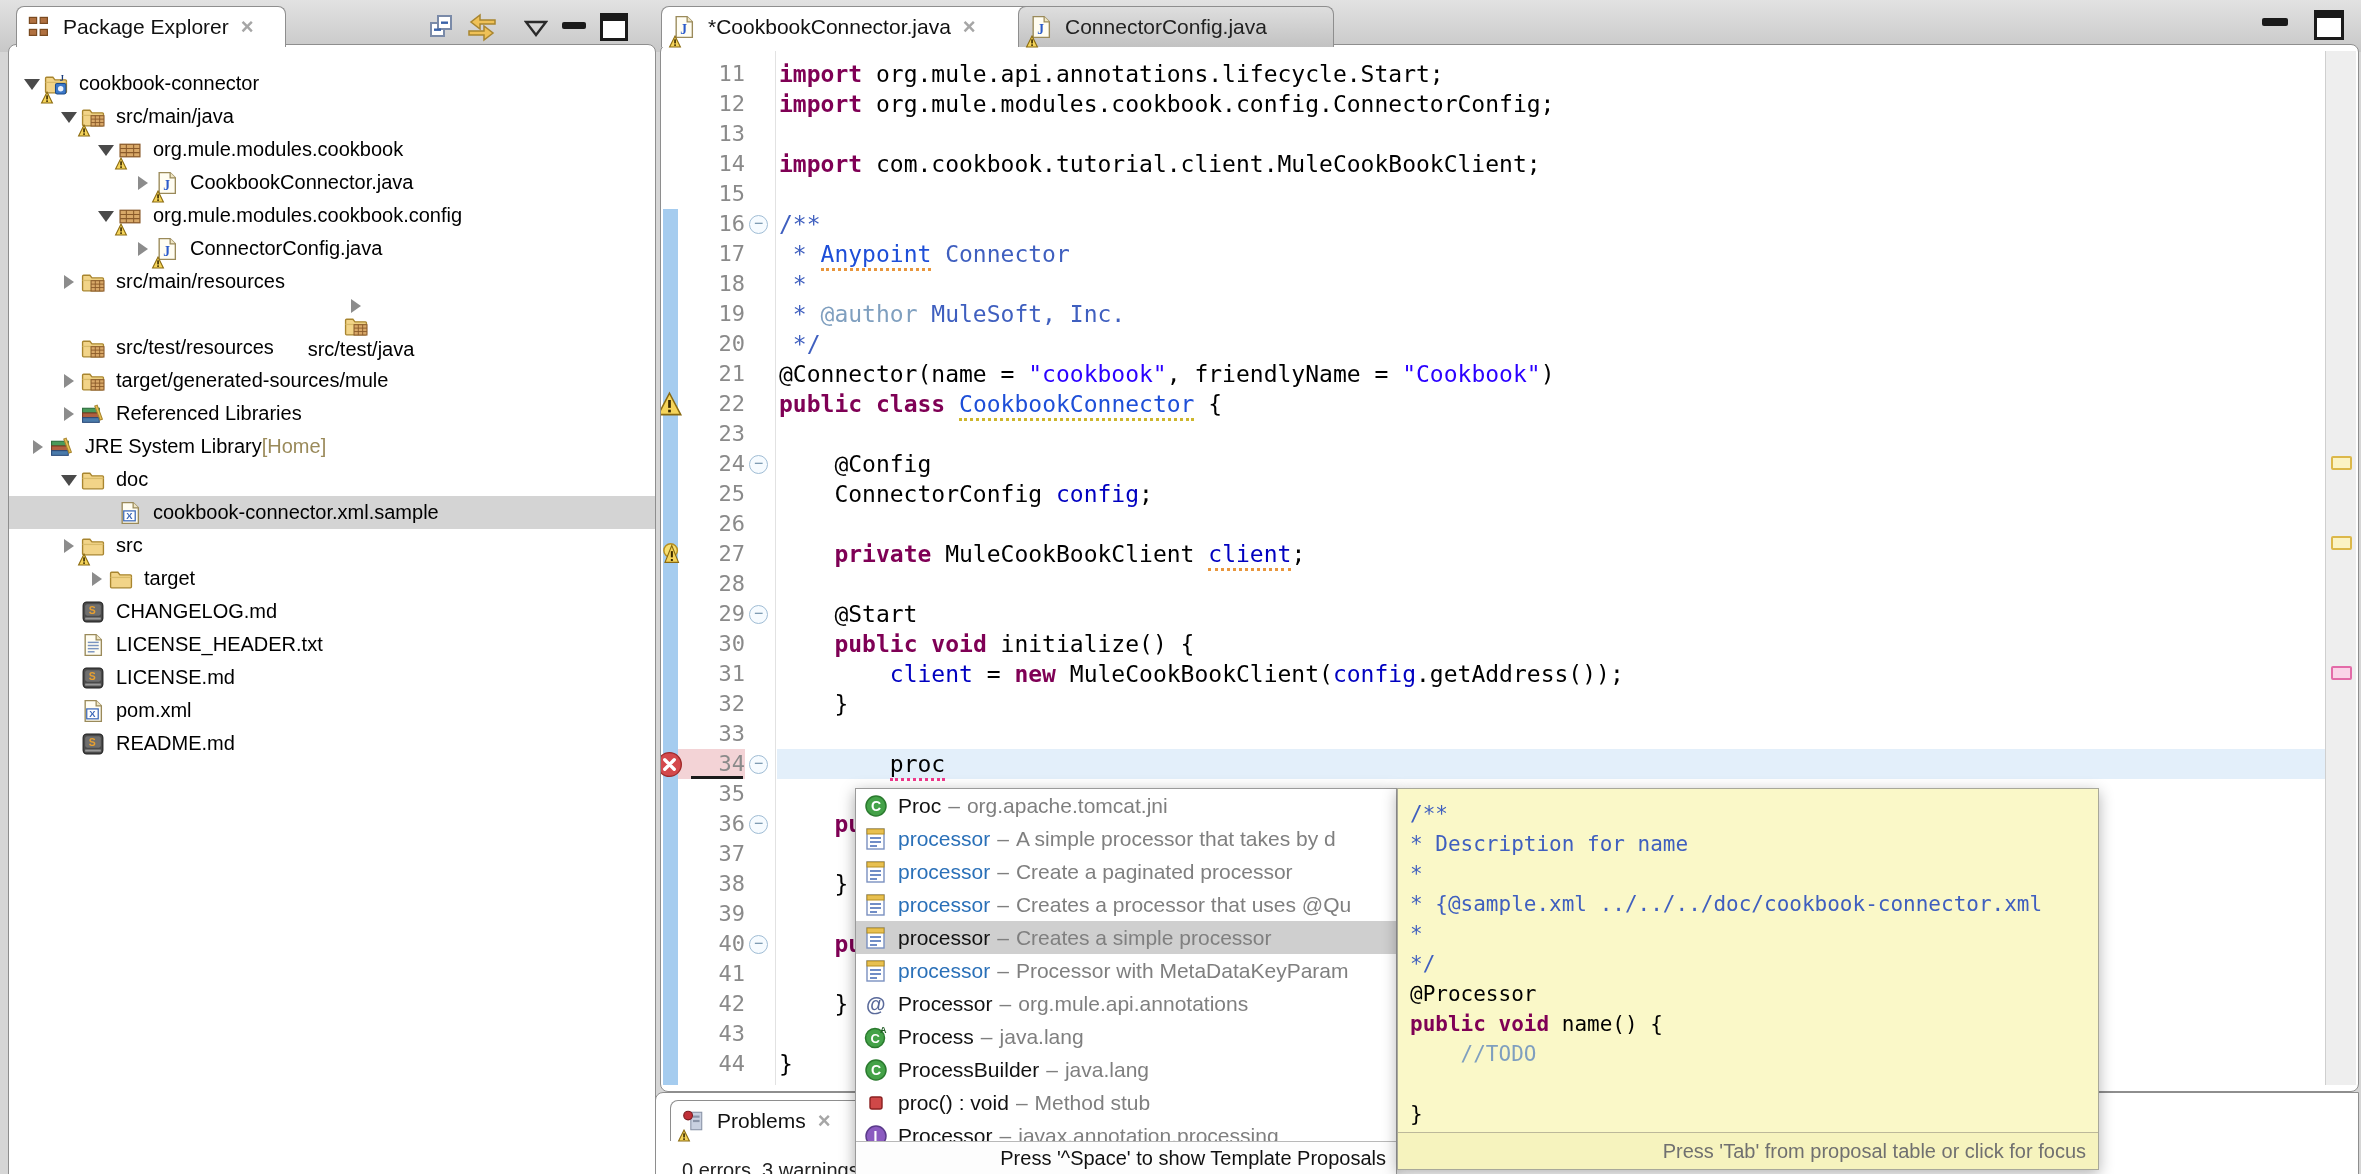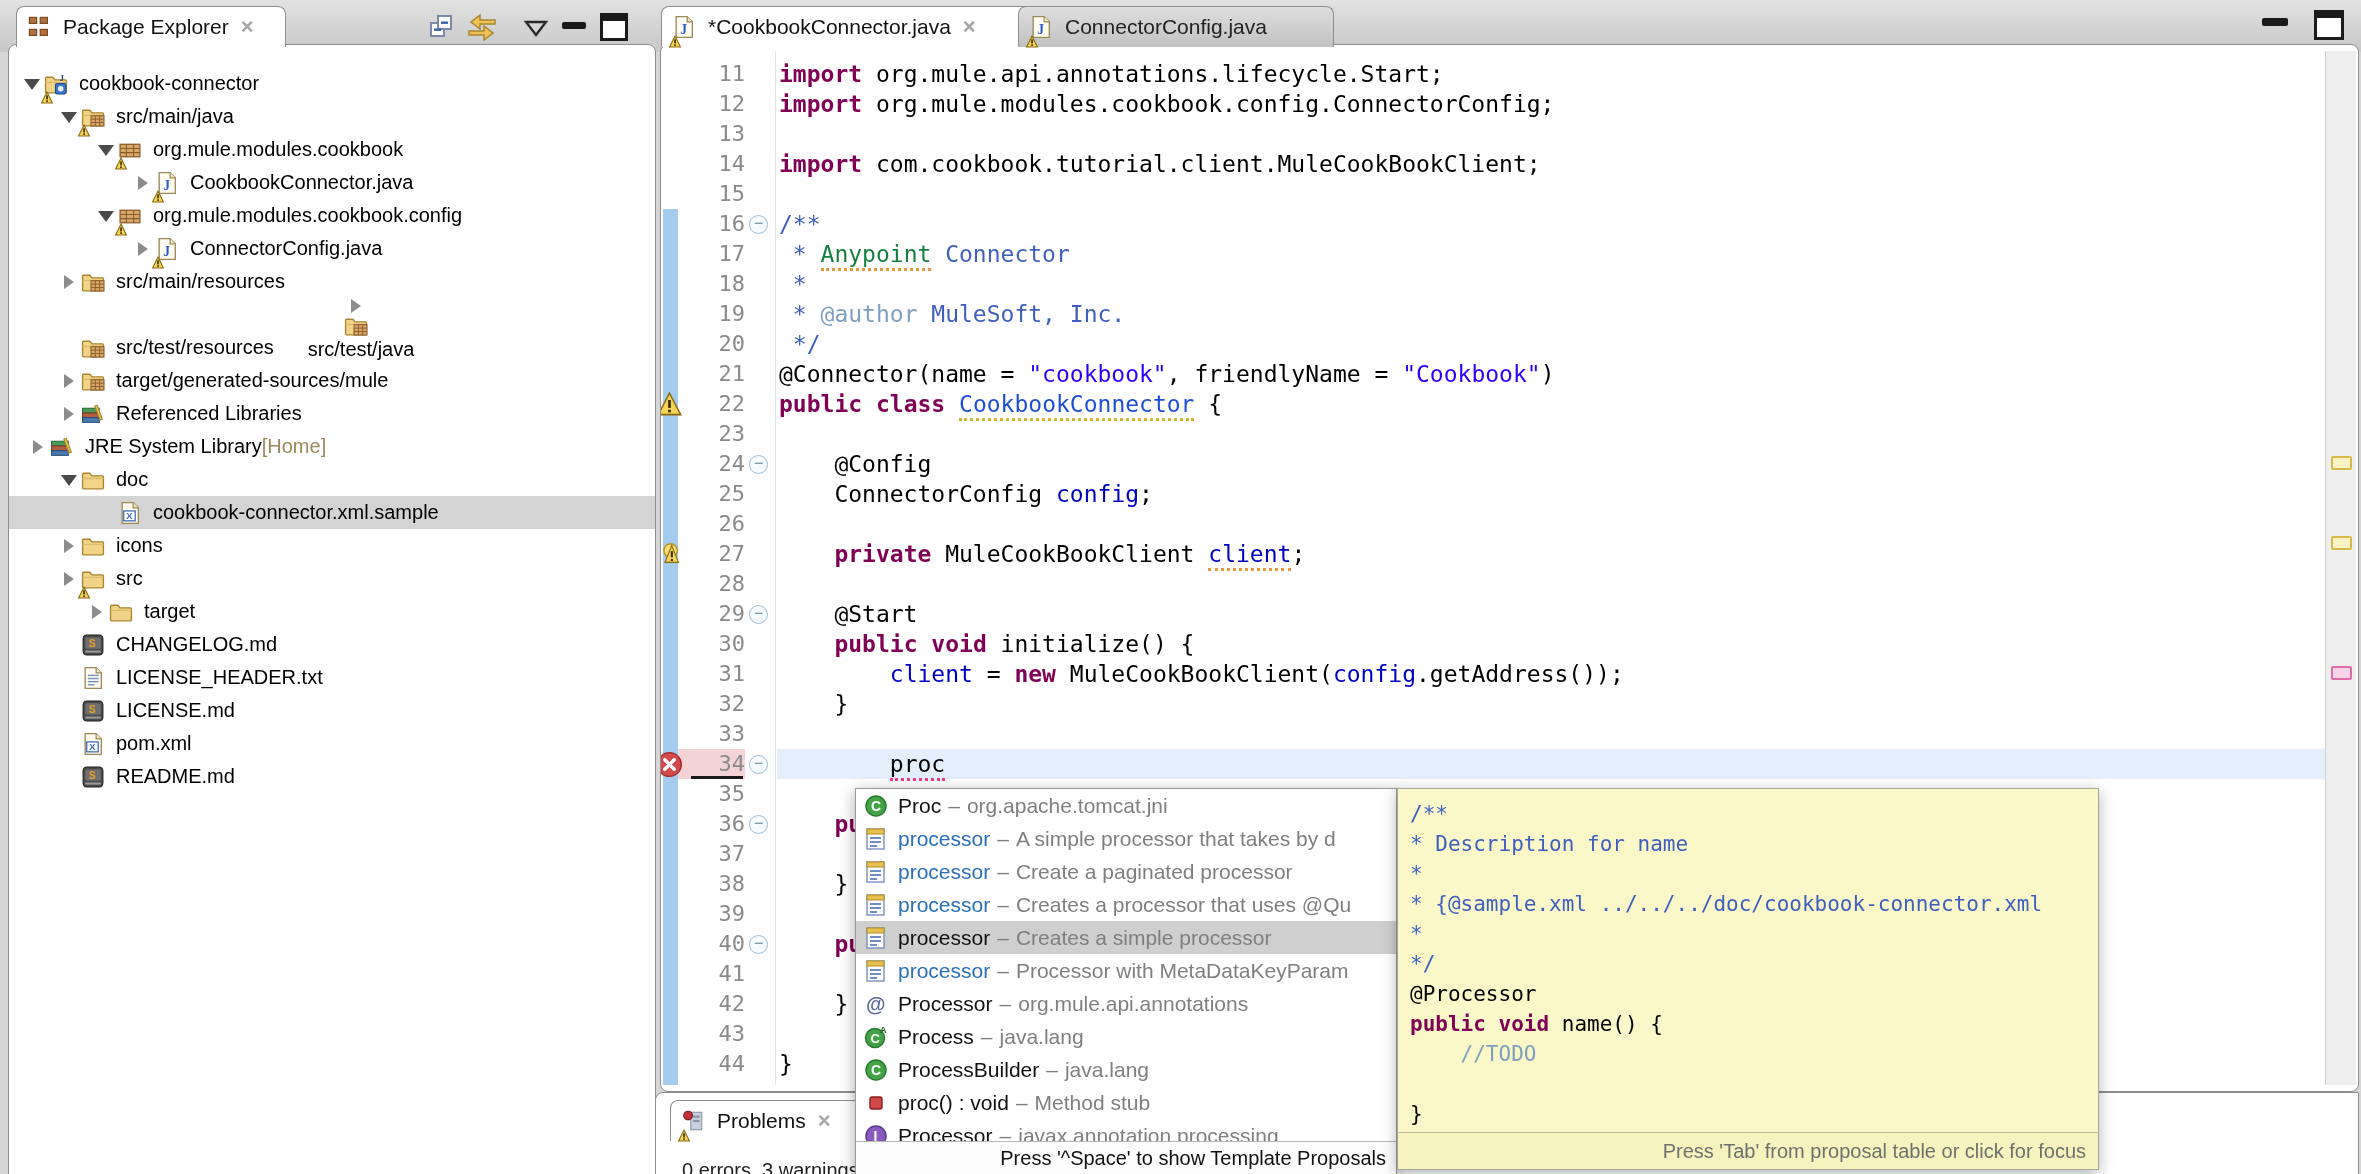--- a/index.html
+++ b/index.html
@@ -57,21 +57,21 @@
   .ln-text{position:absolute;left:118px;white-space:pre;z-index:1;}
   .gicon{position:absolute;left:-5px;top:2px;width:27px;height:27px;z-index:4;}
   .gicon svg{width:27px;height:27px;}
   .tk-kw{color:#7F0055;font-weight:bold;}
   .tk-pl{color:#000;}
   .tk-str{color:#2A00FF;}
   .tk-jd{color:#3F5FBF;}
   .tk-jdt{color:#7F9FBF;}
   .tk-fld{color:#0000C0;}
   .tk-cm{color:#7F9FBF;}
-  .tk-jdw{color:#15803d;border-bottom:3px dotted #E8963C;padding-bottom:1px;}
+  .tk-jdw{color:#1d4ed8;border-bottom:3px dotted #E8963C;padding-bottom:1px;}
   .tk-fldw{color:#0000C0;border-bottom:3px dotted #E8963C;padding-bottom:1px;}
   .tk-clw{color:#1d4ed8;border-bottom:3px dotted #CDB62C;padding-bottom:1px;}
   .tk-errw{color:#000;border-bottom:3px dotted #F0368B;padding-bottom:1px;}
 
   
   #ruler{position:absolute;right:2px;top:6px;bottom:6px;width:30px;background:#EEEEEE;border-left:1px solid #CFCFCF;z-index:2;}
   .marker{position:absolute;left:5px;width:17px;height:10px;border-radius:2px;border:2px solid;}
   .marker.warn{background:#FBF3C4;border-color:#DCB84A;}
   .marker.task{background:#FAD4E8;border-color:#E36BA8;}
 
@@ -304,28 +304,20 @@
       </div>
       <div class="trow sel" style="padding-left: 88px;">
         <span class="tw "></span>
         <span class="ticon"><svg class="base" viewBox="0 0 23 23">
             <path d="M4 1.5 L14.5 1.5 L19.5 6.5 L19.5 21.5 L4 21.5 Z" fill="#FFFDF2" stroke="#9A8A5A" stroke-width="1.3"></path>
             <path d="M14.5 1.5 L14.5 6.5 L19.5 6.5" fill="#EFE6C4" stroke="#9A8A5A" stroke-width="1.2"></path>
             <rect x="5.5" y="9.5" width="11" height="9.5" fill="#fff" stroke="#3C68B8" stroke-width="1.2"></rect>
             <text x="8" y="17" font-size="9" font-weight="bold" fill="#3C68B8">X</text>
           </svg></span>
         <span class="tlabel">cookbook-connector.xml.sample</span>
-      </div>
-      <div class="trow" style="padding-left: 51px;">
-        <span class="tw col"></span>
-        <span class="ticon"><svg class="base" viewBox="0 0 23 23">
-            <path d="M1.5 6 L1.5 19 Q1.5 20 2.5 20 L20.5 20 Q21.5 20 21.5 19 L21.5 8.5 Q21.5 7.5 20.5 7.5 L10.5 7.5 L8.5 5 L2.5 5 Q1.5 5 1.5 6 Z" fill="#F2D488" stroke="#A8852F" stroke-width="1.3"></path>
-            <path d="M1.5 10 L21.5 10" stroke="#D9BB69" stroke-width="1.2"></path>
-          </svg></span>
-        <span class="tlabel">icons</span>
       </div>
       <div class="trow" style="padding-left: 51px;">
         <span class="tw col"></span>
         <span class="ticon"><svg class="base" viewBox="0 0 23 23">
             <path d="M1.5 6 L1.5 19 Q1.5 20 2.5 20 L20.5 20 Q21.5 20 21.5 19 L21.5 8.5 Q21.5 7.5 20.5 7.5 L10.5 7.5 L8.5 5 L2.5 5 Q1.5 5 1.5 6 Z" fill="#F2D488" stroke="#A8852F" stroke-width="1.3"></path>
             <path d="M1.5 10 L21.5 10" stroke="#D9BB69" stroke-width="1.2"></path>
           </svg><span class="ovl"><svg viewBox="0 0 12 12" width="14" height="13">
               <path d="M6 1 L11 11 L1 11 Z" fill="#F5D45A" stroke="#8A6A10"></path>
               <rect x="5.3" y="4" width="1.5" height="3.8" fill="#3A2A00"></rect>
               <rect x="5.3" y="8.6" width="1.5" height="1.5" fill="#3A2A00"></rect>

